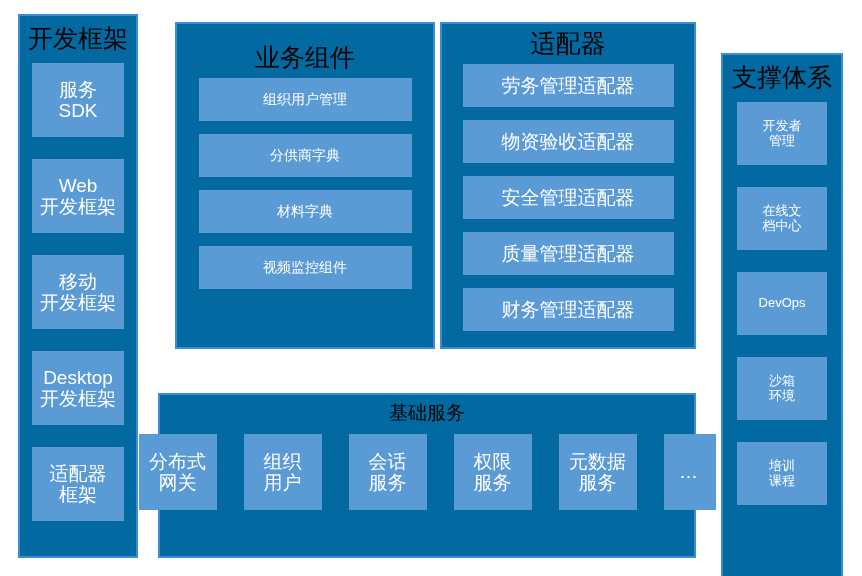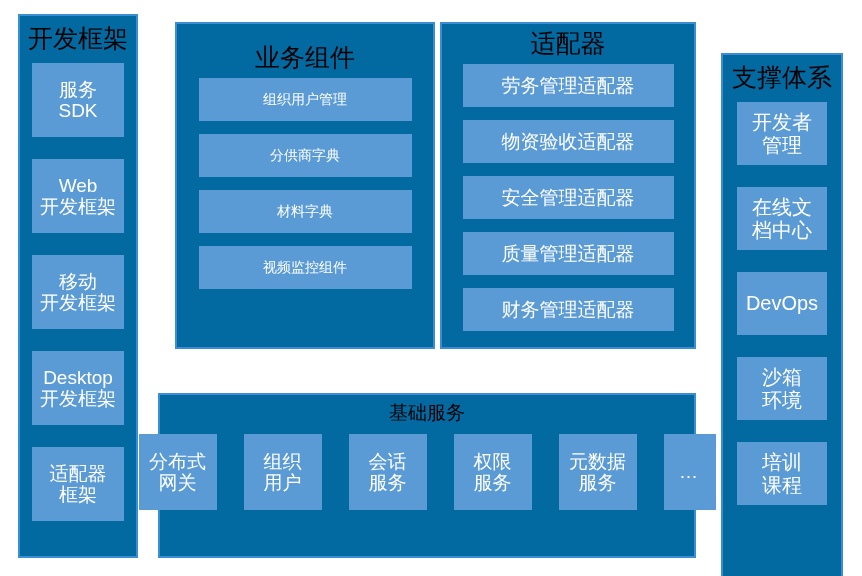--- a/index.html
+++ b/index.html
@@ -99,21 +99,21 @@
   
   #panel-support {
     left: 721px; top: 14px;
     width: 122px; height: 544px;
     padding-top: 10px;
     margin-top: 39px;
   }
   #panel-support .panel-title { font-size: 25px; margin-bottom: 12px; }
   #panel-support .tile {
     width: 90px; height: 63px;
-    font-size: 20px;
+    font-size: 13px;
     margin-bottom: 22px;
   }
 
   
   #panel-base-service {
     left: 158px; top: 393px;
     width: 538px; height: 165px;
     padding-top: 8px;
   }
   #panel-base-service .panel-title { font-size: 19px; margin-bottom: 12px; }

